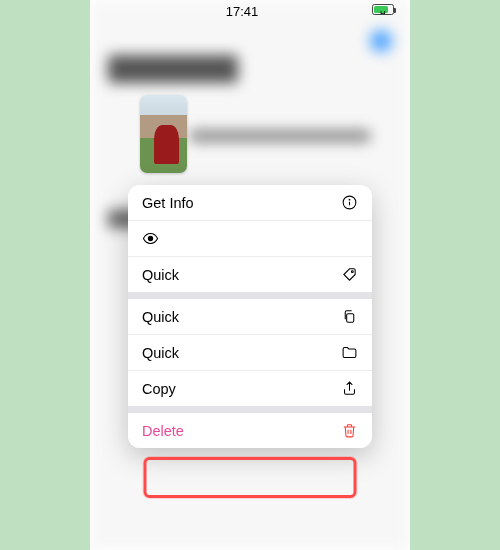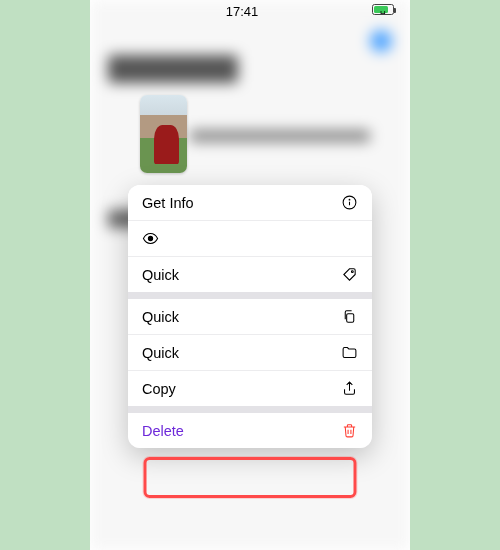--- a/index.html
+++ b/index.html
@@ -16,21 +16,21 @@
     .thumb { position:absolute; top:95px; left:50px; width:47px; height:78px; border-radius:7px; overflow:hidden; z-index:6; box-shadow: 0 1px 3px rgba(0,0,0,0.2);}
     .thumb .sky{position:absolute;top:0;left:0;right:0;height:25%;background:linear-gradient(#d9e6ed,#cdd9e0);}
     .thumb .stand{position:absolute;top:25%;left:0;right:0;height:30%;background:#b39a82;}
     .thumb .grass{position:absolute;bottom:0;left:0;right:0;height:45%;background:#6a9450;}
     .thumb .person{position:absolute;top:38%;left:30%;width:52%;height:50%;background:#9a1b1b;border-radius:35% 35% 8% 8%;}
     .menu { position:absolute; top:185px; left:50%; transform:translateX(-50%); width:244px; border-radius:12px; overflow:hidden; background:#efeef1; z-index:7; box-shadow: 0 8px 28px rgba(0,0,0,0.22);}
     .menu-group { background:#fff;}
     .group-divider { height:7px; background:#e3e2e6;}
     .menu-item { display:flex; align-items:center; justify-content:space-between; padding: 9px 14px; font-size:14.5px; color:#000; border-bottom:1px solid #ececee; background:#fff;}
     .menu-item:last-child{border-bottom:none;}
-    .menu-item.danger { color:#6d28d9; }
+    .menu-item.danger { color:#ec4899; }
     .menu-item.danger .icon { color:#ff3b30;}
     .icon { width:17px; height:17px; display:flex; align-items:center; justify-content:center; color:#000;}
     .icon svg{width:17px;height:17px;stroke:currentColor;fill:none;stroke-width:1.5;}
     .highlight-box { position:absolute; top:457px; left:50%; transform:translateX(-50%); width:213px; height:41px; border:3px solid #ff4a4a; border-radius:6px; z-index:8; pointer-events:none; box-shadow: 0 0 0 1px rgba(255,74,74,0.2);}
     .battery{width:22px;height:11px;border:1px solid #444;border-radius:2.5px;position:relative;}
     .battery::after{content:"";position:absolute;right:-3px;top:3px;width:2px;height:5px;background:#444;border-radius:0 1px 1px 0;}
     .battery .fill{position:absolute;left:1px;top:1px;bottom:1px;width:70%;background:#3ac859;border-radius:1.5px;}
     .battery .bolt{position:absolute;left:7px;top:-1px;font-size:9px;color:#000;}
   </style>
 </head>

